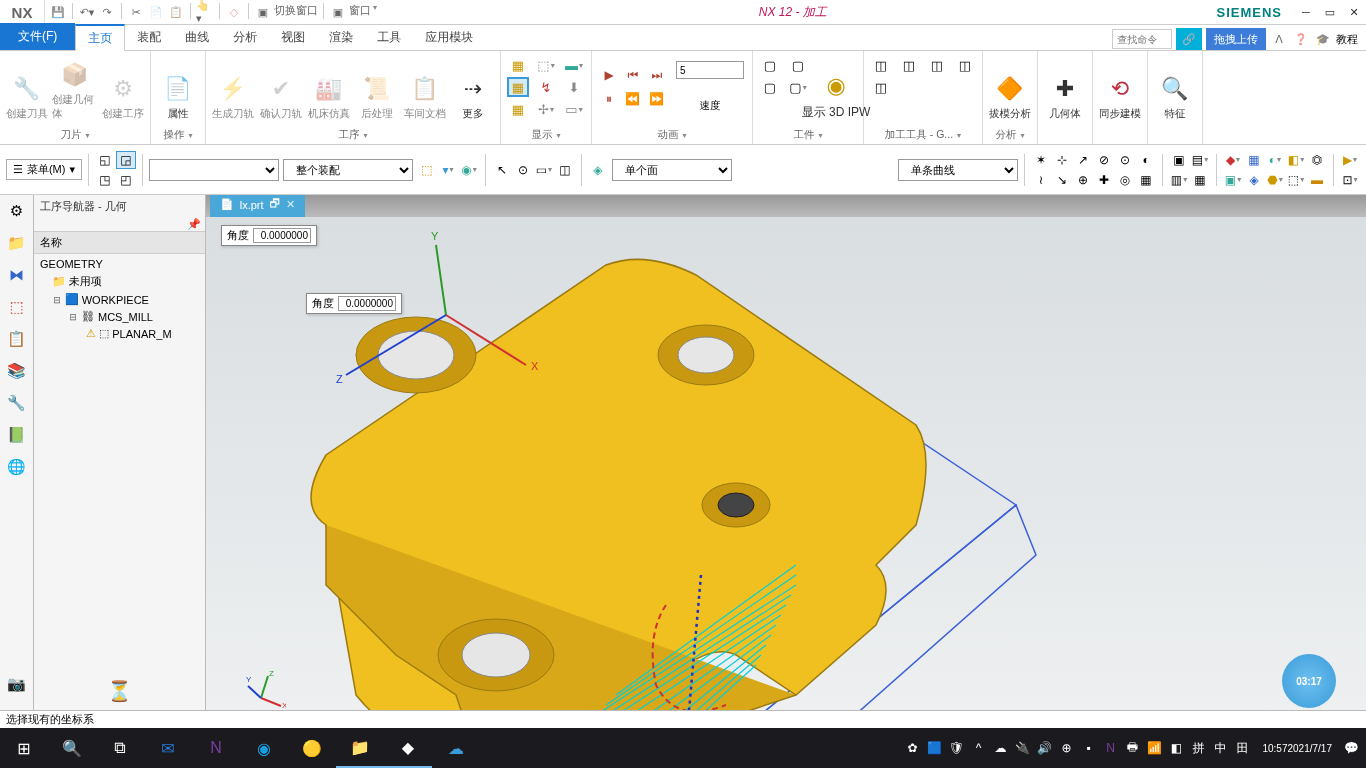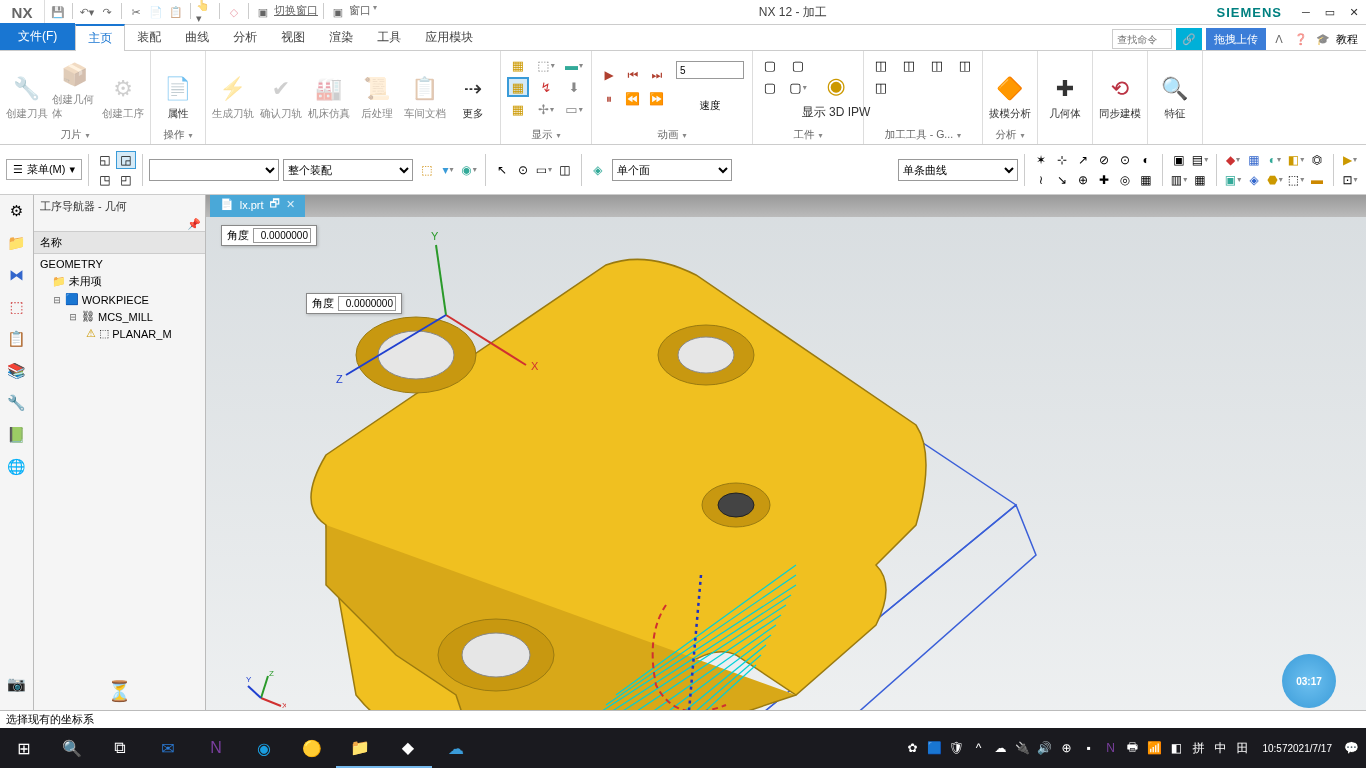--- a/index.html
+++ b/index.html
@@ -4,21 +4,21 @@
 <style>
 * { margin: 0; padding: 0; box-sizing: border-box; font-family: "Microsoft YaHei", "Segoe UI", sans-serif; }
 body { width: 1366px; height: 768px; background: #f0f0f0; overflow: hidden; position: relative; font-size: 11px; }
 
 
 .titlebar { height: 25px; background: #fff; display: flex; align-items: center; border-bottom: 1px solid #ccc; }
 .nx-logo { width: 45px; height: 25px; background: #fff; color: #666; font-weight: bold; font-size: 15px; display: flex; align-items: center; justify-content: center; border-right: 1px solid #ddd; }
 .qa-icons { display: flex; gap: 2px; padding: 0 4px; }
 .qa-icon { width: 18px; height: 18px; opacity: 0.6; display: flex; align-items: center; justify-content: center; font-size: 11px; }
 .qa-sep { width: 1px; height: 16px; background: #ccc; margin: 0 3px; }
-.title-center { flex: 1; text-align: center; font-size: 12px; color: #404040; }
+.title-center { flex: 1; text-align: center; font-size: 12px; color: #be185d; font-style: italic; }
 .siemens { color: #008080; font-size: 13px; font-weight: bold; letter-spacing: 1px; padding: 0 12px; }
 .win-btns { display: flex; }
 .win-btn { width: 24px; height: 20px; display: flex; align-items: center; justify-content: center; font-size: 11px; color: #333; }
 
 
 .ribbon-tabs { height: 26px; background: #fff; display: flex; align-items: flex-end; border-bottom: 1px solid #ccc; }
 .tab { padding: 4px 12px; font-size: 12px; color: #444; cursor: pointer; }
 .tab.file { background: #1976d2; color: #fff; padding: 5px 18px; }
 .tab.active { background: #fff; border-top: 2px solid #1976d2; color: #1976d2; border-left: 1px solid #ccc; border-right: 1px solid #ccc; margin-bottom: -1px; }
 .ribbon-right { margin-left: auto; display: flex; align-items: center; gap: 4px; padding-right: 8px; }
@@ -43,21 +43,21 @@
 .speed-inp { width: 68px; height: 18px; border: 1px solid #999; font-size: 10px; padding: 0 3px; }
 
 
 .selbar { height: 50px; background: #fff; display: flex; align-items: center; gap: 4px; padding: 0 6px; border-bottom: 1px solid #ccc; flex-wrap: wrap; }
 .menu-btn { border: 1px solid #aaa; padding: 2px 6px; font-size: 11px; display: flex; align-items: center; gap: 4px; }
 .sel-sep { width: 1px; height: 32px; background: #ccc; margin: 0 2px; }
 .sel-cluster { display: flex; flex-direction: column; gap: 2px; }
 .sel-btns { display: flex; gap: 1px; }
 .sel-ico { width: 20px; height: 18px; display: flex; align-items: center; justify-content: center; font-size: 12px; border: 1px solid transparent; }
 .sel-ico.on { border-color: #3a9bd8; background: #d5eaf7; }
-.dd { height: 22px; border: 1px solid #999; background: #fff; font-size: 11px; padding: 0 0; }
+.dd { height: 22px; border: 1px solid #999; background: #fff; font-size: 11px; padding: 0 8px; }
 
 
 .workspace { position: absolute; top: 195px; left: 0; right: 0; bottom: 40px; display: flex; background: #ddd; }
 .left-rail { width: 34px; background: #f5f5f5; border-right: 1px solid #bbb; display: flex; flex-direction: column; align-items: center; padding-top: 4px; gap: 8px; }
 .rail-ico { width: 24px; height: 24px; display: flex; align-items: center; justify-content: center; font-size: 15px; }
 
 .nav-panel { width: 172px; background: #f5f5f5; border-right: 1px solid #bbb; display: flex; flex-direction: column; }
 .nav-title { font-size: 11px; padding: 4px 6px; color: #333; background: #f5f5f5; }
 .nav-header { background: #e5e5e5; padding: 3px 6px; font-size: 11px; border-top: 1px solid #ccc; border-bottom: 1px solid #ccc; }
 .tree { flex: 1; font-size: 11px; padding: 2px 0; overflow: auto; }
@@ -102,21 +102,21 @@
     <div class="qa-sep"></div>
     <div class="qa-icon">✂</div>
     <div class="qa-icon">📄</div>
     <div class="qa-icon">📋</div>
     <div class="qa-sep"></div>
     <div class="qa-icon">👆▾</div>
     <div class="qa-sep"></div>
     <div class="qa-icon" style="color:#d67;">◇</div>
     <div class="qa-sep"></div>
     <div class="qa-icon">▣</div>
-    <span style="font-size:11px;color:#666;text-decoration:underline;">切换窗口</span>
+    <span style="font-size:11px;color:#666;">切换窗口</span>
     <div class="qa-sep"></div>
     <div class="qa-icon">▣</div>
     <span style="font-size:11px;color:#666;">窗口</span>
     <span style="font-size:8px;color:#888;">▾</span>
   </div>
   <div class="title-center">NX 12 - 加工</div>
   <div class="siemens">SIEMENS</div>
   <div class="win-btns">
     <div class="win-btn">─</div>
     <div class="win-btn">▭</div>
@@ -192,20 +192,21 @@
         </div>
       <div class="big-btn">
           <div class="big-ico">📋</div>
           <span>车间文档</span>
         </div>
       <div class="big-btn enabled">
           <div class="big-ico">⇢</div>
           <span>更多</span>
         </div>
     </div>
+    <div class="rgroup-label chev">工序</div>
   </div>
   <div class="rgroup">
     <div class="rgroup-body">
       <div class="sml-col">
         <div class="sml-btn" style="color:#c90;">▦</div>
         <div class="sml-btn" style="border:2px solid #3a9bd8;background:#d5eaf7;color:#c90;">▦</div>
         <div class="sml-btn" style="color:#c90;">▦</div>
       </div>
       <div class="sml-col">
         <div class="sml-btn chev" style="color:#888;">⬚</div>

